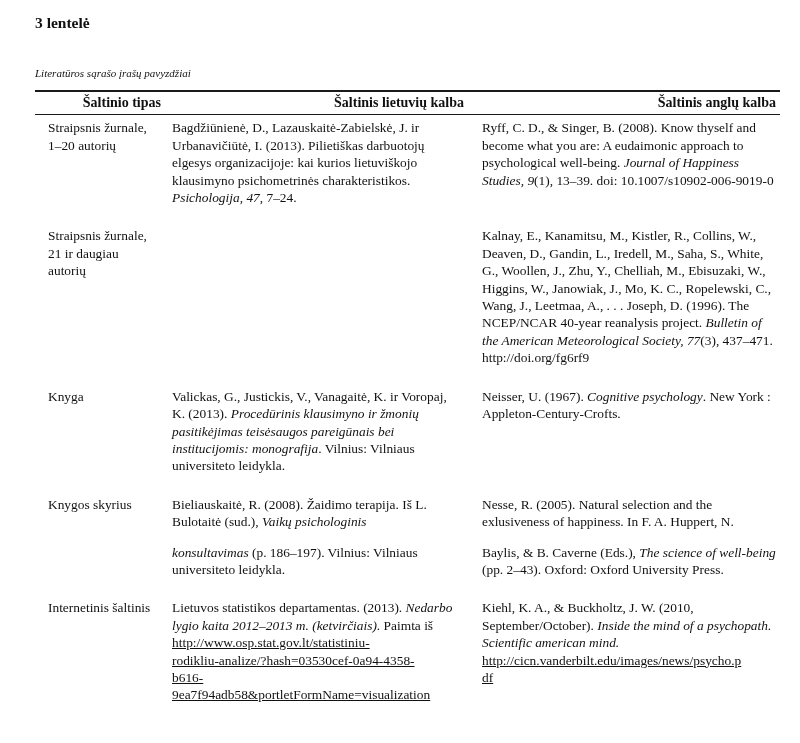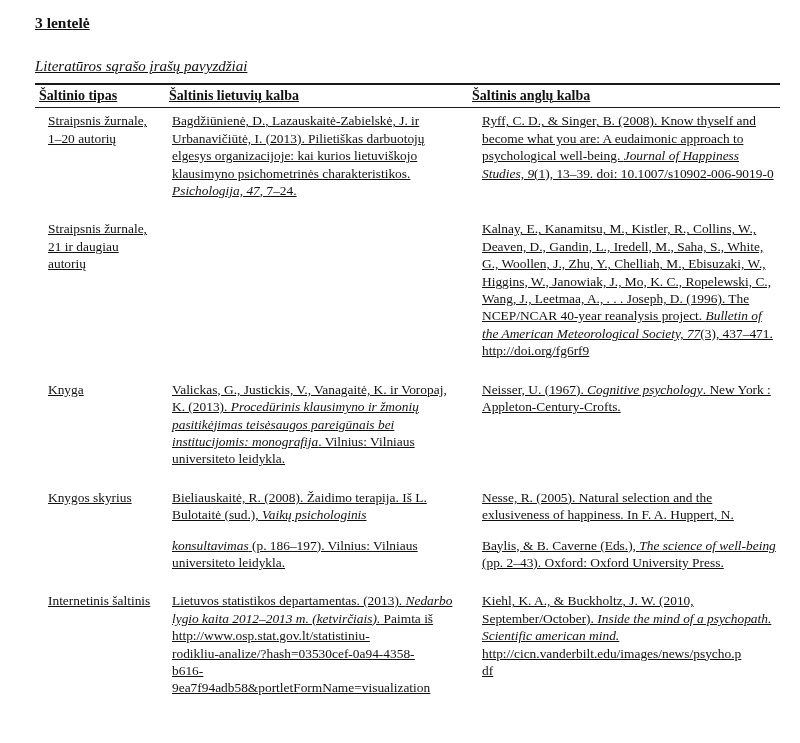--- a/index.html
+++ b/index.html
@@ -7,48 +7,47 @@
     width: 800px; height: 743px;
     background: #ffffff;
     color: #111111;
     font-family: "Liberation Serif", "DejaVu Serif", serif;
     overflow: hidden;
   }
   .page {
     box-sizing: border-box;
     width: 800px; height: 627px;
     padding: 10px 20px 0 35px;
-    text-decoration: underline;
   }
   .table-number {
     font-weight: bold;
     font-size: 15.5px;
     line-height: 19px;
     margin-top: 3px;
   }
   .table-caption {
     font-style: italic;
-    font-size: 15px;
+    font-size: 11px;
     line-height: 19px;
-    margin-top: 25px;
+    margin-top: 32px;
     margin-bottom: 7px;
   }
   table.refs {
     border-collapse: collapse;
     table-layout: fixed;
     width: 745px;
     border-top: 2px solid #1a1a1a;
     font-size: 13.4px;
     line-height: 17.4px;
   }
   table.refs thead th {
     border-bottom: 1.6px solid #1a1a1a;
     font-weight: bold;
     font-size: 14px;
-    text-align: left;
+    text-align: right;
     padding: 2px 4px 3px 4px;
     vertical-align: middle;
   }
   table.refs tbody td {
     vertical-align: top;
     padding: 4px 4px 17px 8px;
     margin-top: 12px;
   }
   table.refs tbody td.c-type {
     padding-left: 13px;

